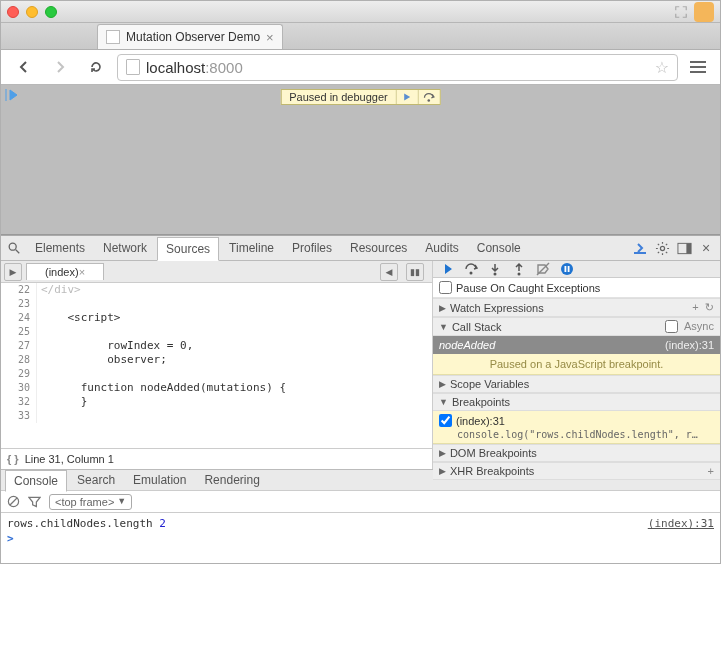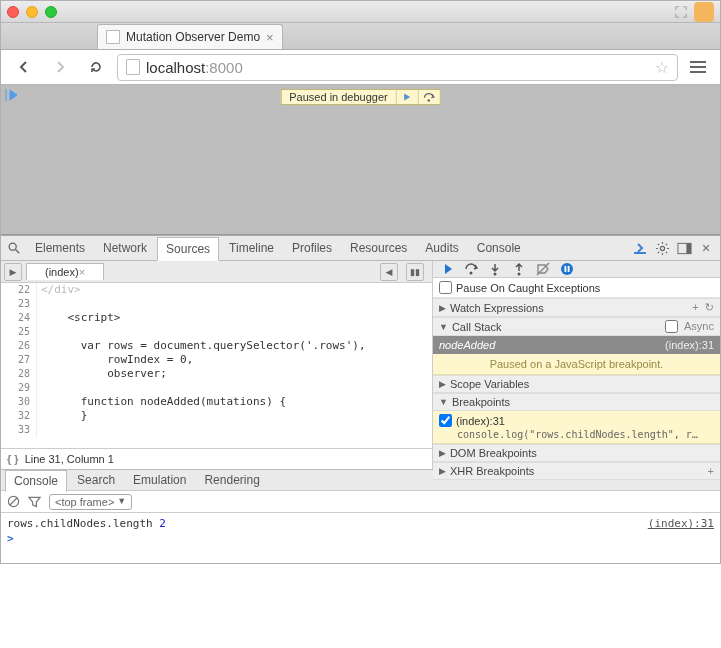--- a/index.html
+++ b/index.html
@@ -389,21 +389,20 @@
             <span class="nav-expand" style="font-size:9px">▮▮</span>
           </span>
         </div>
 
         <div class="editor">
           <div id="code-lines">
               <div class="code-row"><div class="gutter">22</div><div class="code dimline">&lt;/div&gt;</div></div>
               <div class="code-row"><div class="gutter">23</div><div class="code"></div></div>
               <div class="code-row"><div class="gutter">24</div><div class="code">    &lt;script&gt;</div></div>
               <div class="code-row"><div class="gutter">25</div><div class="code"></div></div>
-              <div class="code-row"><div class="gutter">26</div><div class="code">      var rows = document.querySelector('.rows'),</div></div>
               <div class="code-row"><div class="gutter">27</div><div class="code">          rowIndex = 0,</div></div>
               <div class="code-row"><div class="gutter">28</div><div class="code">          observer;</div></div>
               <div class="code-row"><div class="gutter">29</div><div class="code"></div></div>
               <div class="code-row"><div class="gutter">30</div><div class="code">      function nodeAdded(mutations) {</div></div>
               <div class="code-row"><div class="gutter">32</div><div class="code">      }</div></div>
               <div class="code-row"><div class="gutter">33</div><div class="code"></div></div>
             </div>
 
         </div>
 

